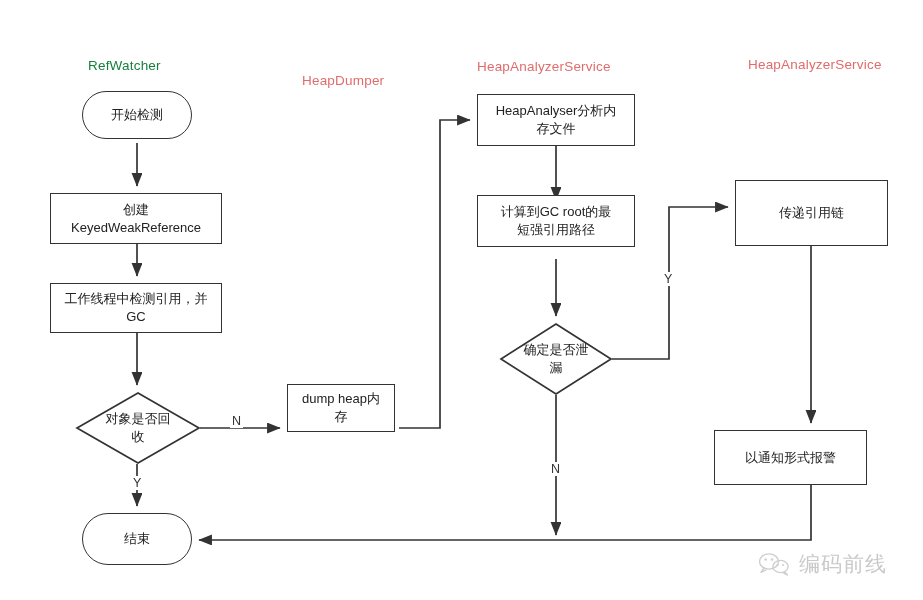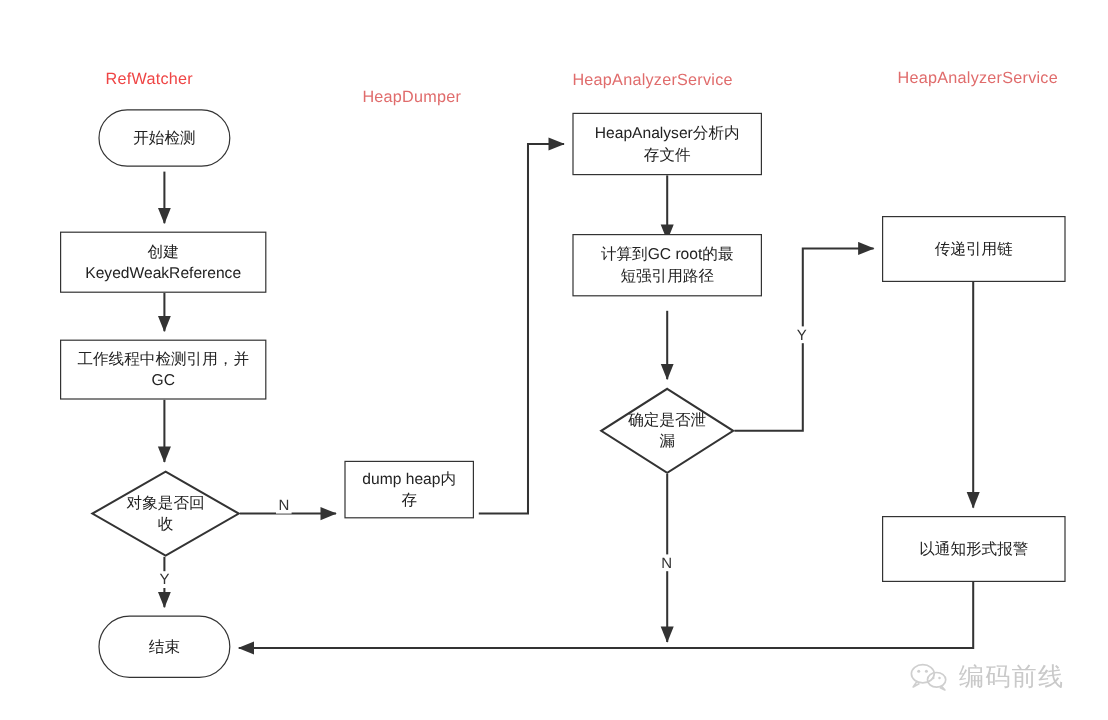--- a/index.html
+++ b/index.html
@@ -127,21 +127,21 @@
         <path d="M 556,146 L 556,200" stroke-linejoin="miter" marker-end="url(#arrowhead)"></path>
         <path d="M 556,259 L 556,316" stroke-linejoin="miter" marker-end="url(#arrowhead)"></path>
         <path d="M 612,359 L 669,359 L 669,207 L 728,207" stroke-linejoin="miter" marker-end="url(#arrowhead)"></path>
         <path d="M 556,395 L 556,535" stroke-linejoin="miter" marker-end="url(#arrowhead)"></path>
         <path d="M 811,235 L 811,423" stroke-linejoin="miter" marker-end="url(#arrowhead)"></path>
         <path d="M 811,485 L 811,540 L 199,540" stroke-linejoin="miter" marker-end="url(#arrowhead)"></path>
       </g>
   </svg>
 
   <div id="lane-layer">
-      <div class="lane-title" style="left: 88px; top: 58px; color: #ef4444;">RefWatcher</div>
+      <div class="lane-title" style="left: 88px; top: 58px; color: #15803d;">RefWatcher</div>
       <div class="lane-title" style="left: 302px; top: 73px; color: rgb(224, 108, 108);">HeapDumper</div>
       <div class="lane-title" style="left: 477px; top: 59px; color: rgb(224, 108, 108);">HeapAnalyzerService</div>
       <div class="lane-title" style="left: 748px; top: 57px; color: rgb(224, 108, 108);">HeapAnalyzerService</div>
     </div>
   <div id="node-layer">
       <div class="node terminal" style="left: 82px; top: 91px; width: 110px; height: 48px; border-color: rgb(51, 51, 51);">
         <span class="label">开始检测</span>
       </div>
       <div class="node process" style="left: 50px; top: 193px; width: 172px; height: 51px; border-color: rgb(51, 51, 51);">
         <span class="label">创建
@@ -173,24 +173,24 @@
         <span class="label">计算到GC root的最
 短强引用路径</span>
       </div>
       <div class="diamond-wrap" style="left: 500px; top: 323px; width: 112px; height: 72px;">
         <svg width="112" height="72" viewBox="0 0 112 72">
           <polygon points="56,1 111,36 56,71 1,36" fill="#ffffff" stroke="#333333" stroke-width="1.7"></polygon>
         </svg>
         <div class="label">确定是否泄
 漏</div>
       </div>
-      <div class="node process" style="left: 735px; top: 180px; width: 153px; height: 55px; border-color: rgb(51, 51, 51);">
+      <div class="node process" style="left: 735px; top: 180px; width: 153px; height: 66px; border-color: rgb(51, 51, 51);">
         <span class="label">传递引用链</span>
       </div>
-      <div class="node process" style="left: 735px; top: 430px; width: 153px; height: 55px; border-color: rgb(51, 51, 51);">
+      <div class="node process" style="left: 714px; top: 430px; width: 153px; height: 55px; border-color: rgb(51, 51, 51);">
         <span class="label">以通知形式报警</span>
       </div>
     </div>
   <div id="edge-label-layer">
       <div class="edge-label" style="left: 230px; top: 414px;">N</div>
       <div class="edge-label" style="left: 131px; top: 476px;">Y</div>
       <div class="edge-label" style="left: 662px; top: 272px;">Y</div>
       <div class="edge-label" style="left: 549px; top: 462px;">N</div>
     </div>
 

